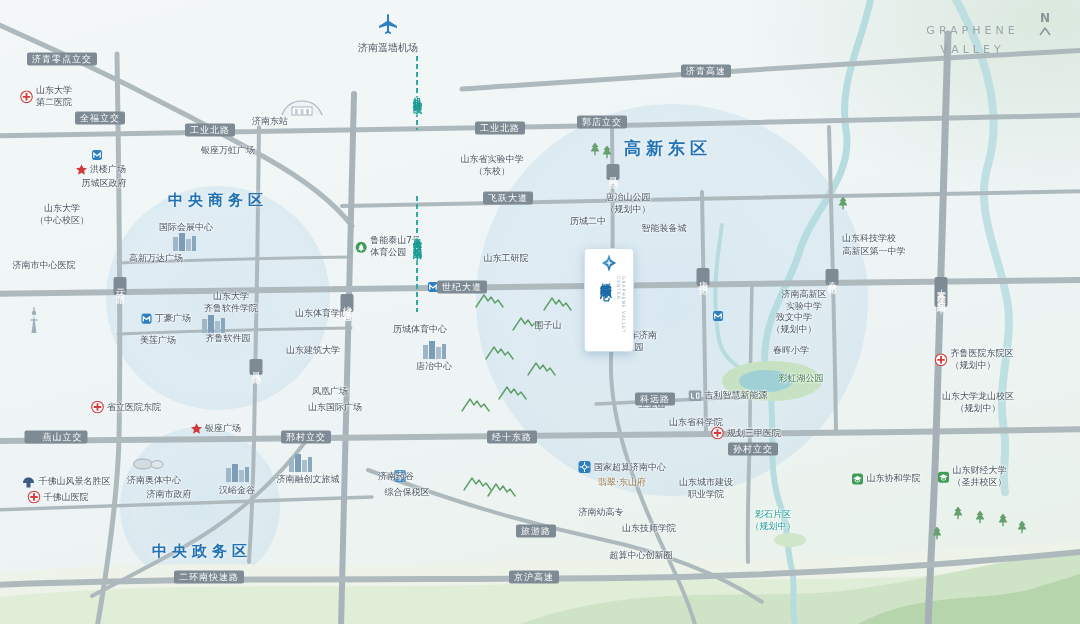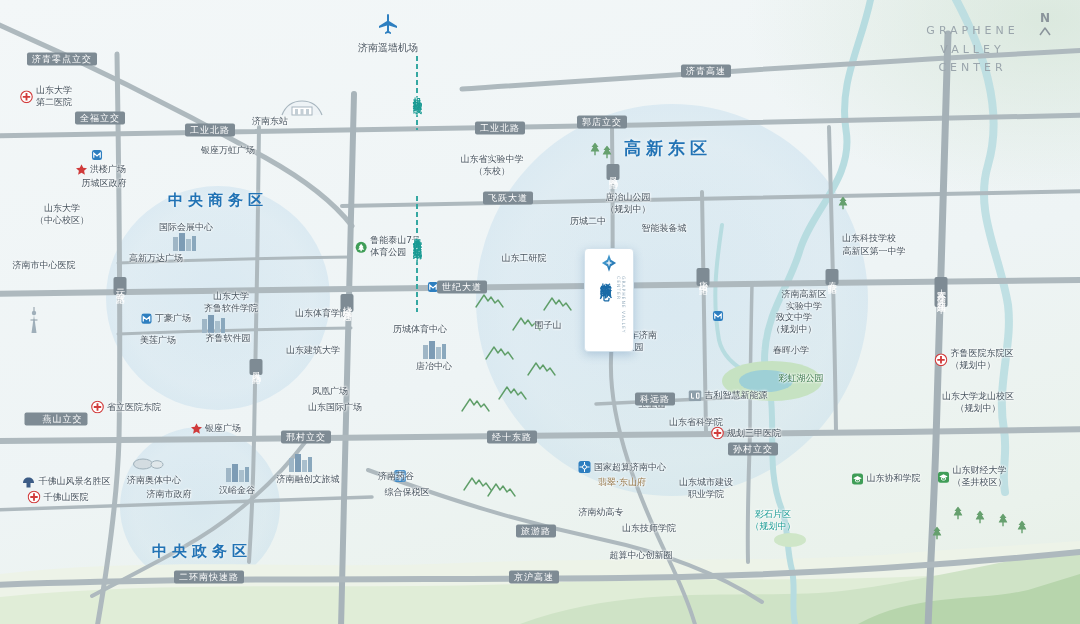--- a/index.html
+++ b/index.html
@@ -85,21 +85,20 @@
     </g>
     <g>
       <ellipse cx="772" cy="381" rx="50" ry="20" fill="#c6e2c2"></ellipse>
       <ellipse cx="766" cy="381" rx="27" ry="11" fill="#9ed0d6"></ellipse>
       <ellipse cx="790" cy="540" rx="16" ry="7" fill="#cfe6c8"></ellipse>
     </g>
   </svg>
 
   <div class="brand">
     <span>GRAPHENE VALLEY</span>
-    <span>CENTER</span>
   </div>
 
   <div class="compass">
     <span>N</span>
     <svg width="14" height="9" viewBox="0 0 14 9" style="display:block;margin:2px auto 0;">
       <path d="M2 8 L7 1 L12 8" fill="none" stroke="#8a949b" stroke-width="1.5" stroke-linejoin="round"></path>
     </svg>
   </div>
 
   <div class="cbadge">
@@ -305,21 +304,21 @@
     <div class="poi row" style="left: 388px; top: 247px;">
       <span class="pic"><svg width="12" height="12" viewBox="0 0 12 12">
           <circle cx="6" cy="6" r="5.5" fill="#3f9d57"></circle>
           <path d="M6 2.5L8.5 6H7.4L9 8.5H6.7V10H5.3V8.5H3L4.6 6H3.5z" fill="#fff"></path>
         </svg></span>
       <span>
         <span class="pline">鲁能泰山7号</span>
         <span class="pline">体育公园</span>
       </span>
     </div>
-    <div class="poi" style="left: 506px; top: 259px; margin-left: 18px;"><span><span class="pline">山东工研院</span></span></div>
+    <div class="poi" style="left: 506px; top: 259px;"><span><span class="pline">山东工研院</span></span></div>
     <div class="poi" style="left: 492px; top: 166px;"><span><span class="pline">山东省实验中学</span><span class="pline">（东校）</span></span></div>
     <div class="poi" style="left: 588px; top: 222px;"><span><span class="pline">历城二中</span></span></div>
     <div class="poi" style="left: 628px; top: 204px;"><span><span class="pline">唐冶山公园</span><span class="pline">（规划中）</span></span></div>
     <div class="poi" style="left: 664px; top: 229px;"><span><span class="pline">智能装备城</span></span></div>
     <div class="poi" style="left: 548px; top: 326px;"><span><span class="pline">围子山</span></span></div>
     <div class="poi" style="left: 630px; top: 342px;"><span><span class="pline">中国中车济南</span><span class="pline">产业园</span></span></div>
     <div class="poi" style="left: 420px; top: 330px;"><span><span class="pline">历城体育中心</span></span></div>
     <div class="poi" style="left: 434px; top: 367px;"><span><span class="pline">唐冶中心</span></span></div>
     <div class="poi" style="left: 652px; top: 405px;"><span><span class="pline">玉皇山</span></span></div>
     <div class="poi" style="left: 696px; top: 423px;"><span><span class="pline">山东省科学院</span></span></div>
@@ -420,21 +419,21 @@
       </span>
     </div>
     <div class="badge" style="left: 62px; top: 59px;">济青零点立交</div>
     <div class="badge" style="left: 100px; top: 118px;">全福立交</div>
     <div class="badge" style="left: 210px; top: 130px;">工业北路</div>
     <div class="badge" style="left: 500px; top: 128px;">工业北路</div>
     <div class="badge" style="left: 602px; top: 122px;">郭店立交</div>
     <div class="badge" style="left: 706px; top: 71px;">济青高速</div>
     <div class="badge" style="left: 508px; top: 198px;">飞跃大道</div>
     <div class="badge" style="left: 462px; top: 287px;">世纪大道</div>
-    <div class="badge" style="left: 56px; top: 419px; padding-left: 18px;">燕山立交</div>
+    <div class="badge" style="left: 56px; top: 437px; padding-left: 18px;">燕山立交</div>
     <div class="badge" style="left: 306px; top: 437px;">邢村立交</div>
     <div class="badge" style="left: 512px; top: 437px;">经十东路</div>
     <div class="badge" style="left: 753px; top: 449px;">孙村立交</div>
     <div class="badge" style="left: 655px; top: 399px;">科远路</div>
     <div class="badge" style="left: 536px; top: 531px;">旅游路</div>
     <div class="badge" style="left: 209px; top: 577px;">二环南快速路</div>
     <div class="badge" style="left: 534px; top: 577px;">京沪高速</div>
     <div class="badge v" style="left: 120px; top: 286px;">二环东路</div>
     <div class="badge v" style="left: 347px; top: 303px;">绕城高速</div>
     <div class="badge v" style="left: 256px; top: 367px;">凤凰路</div>

